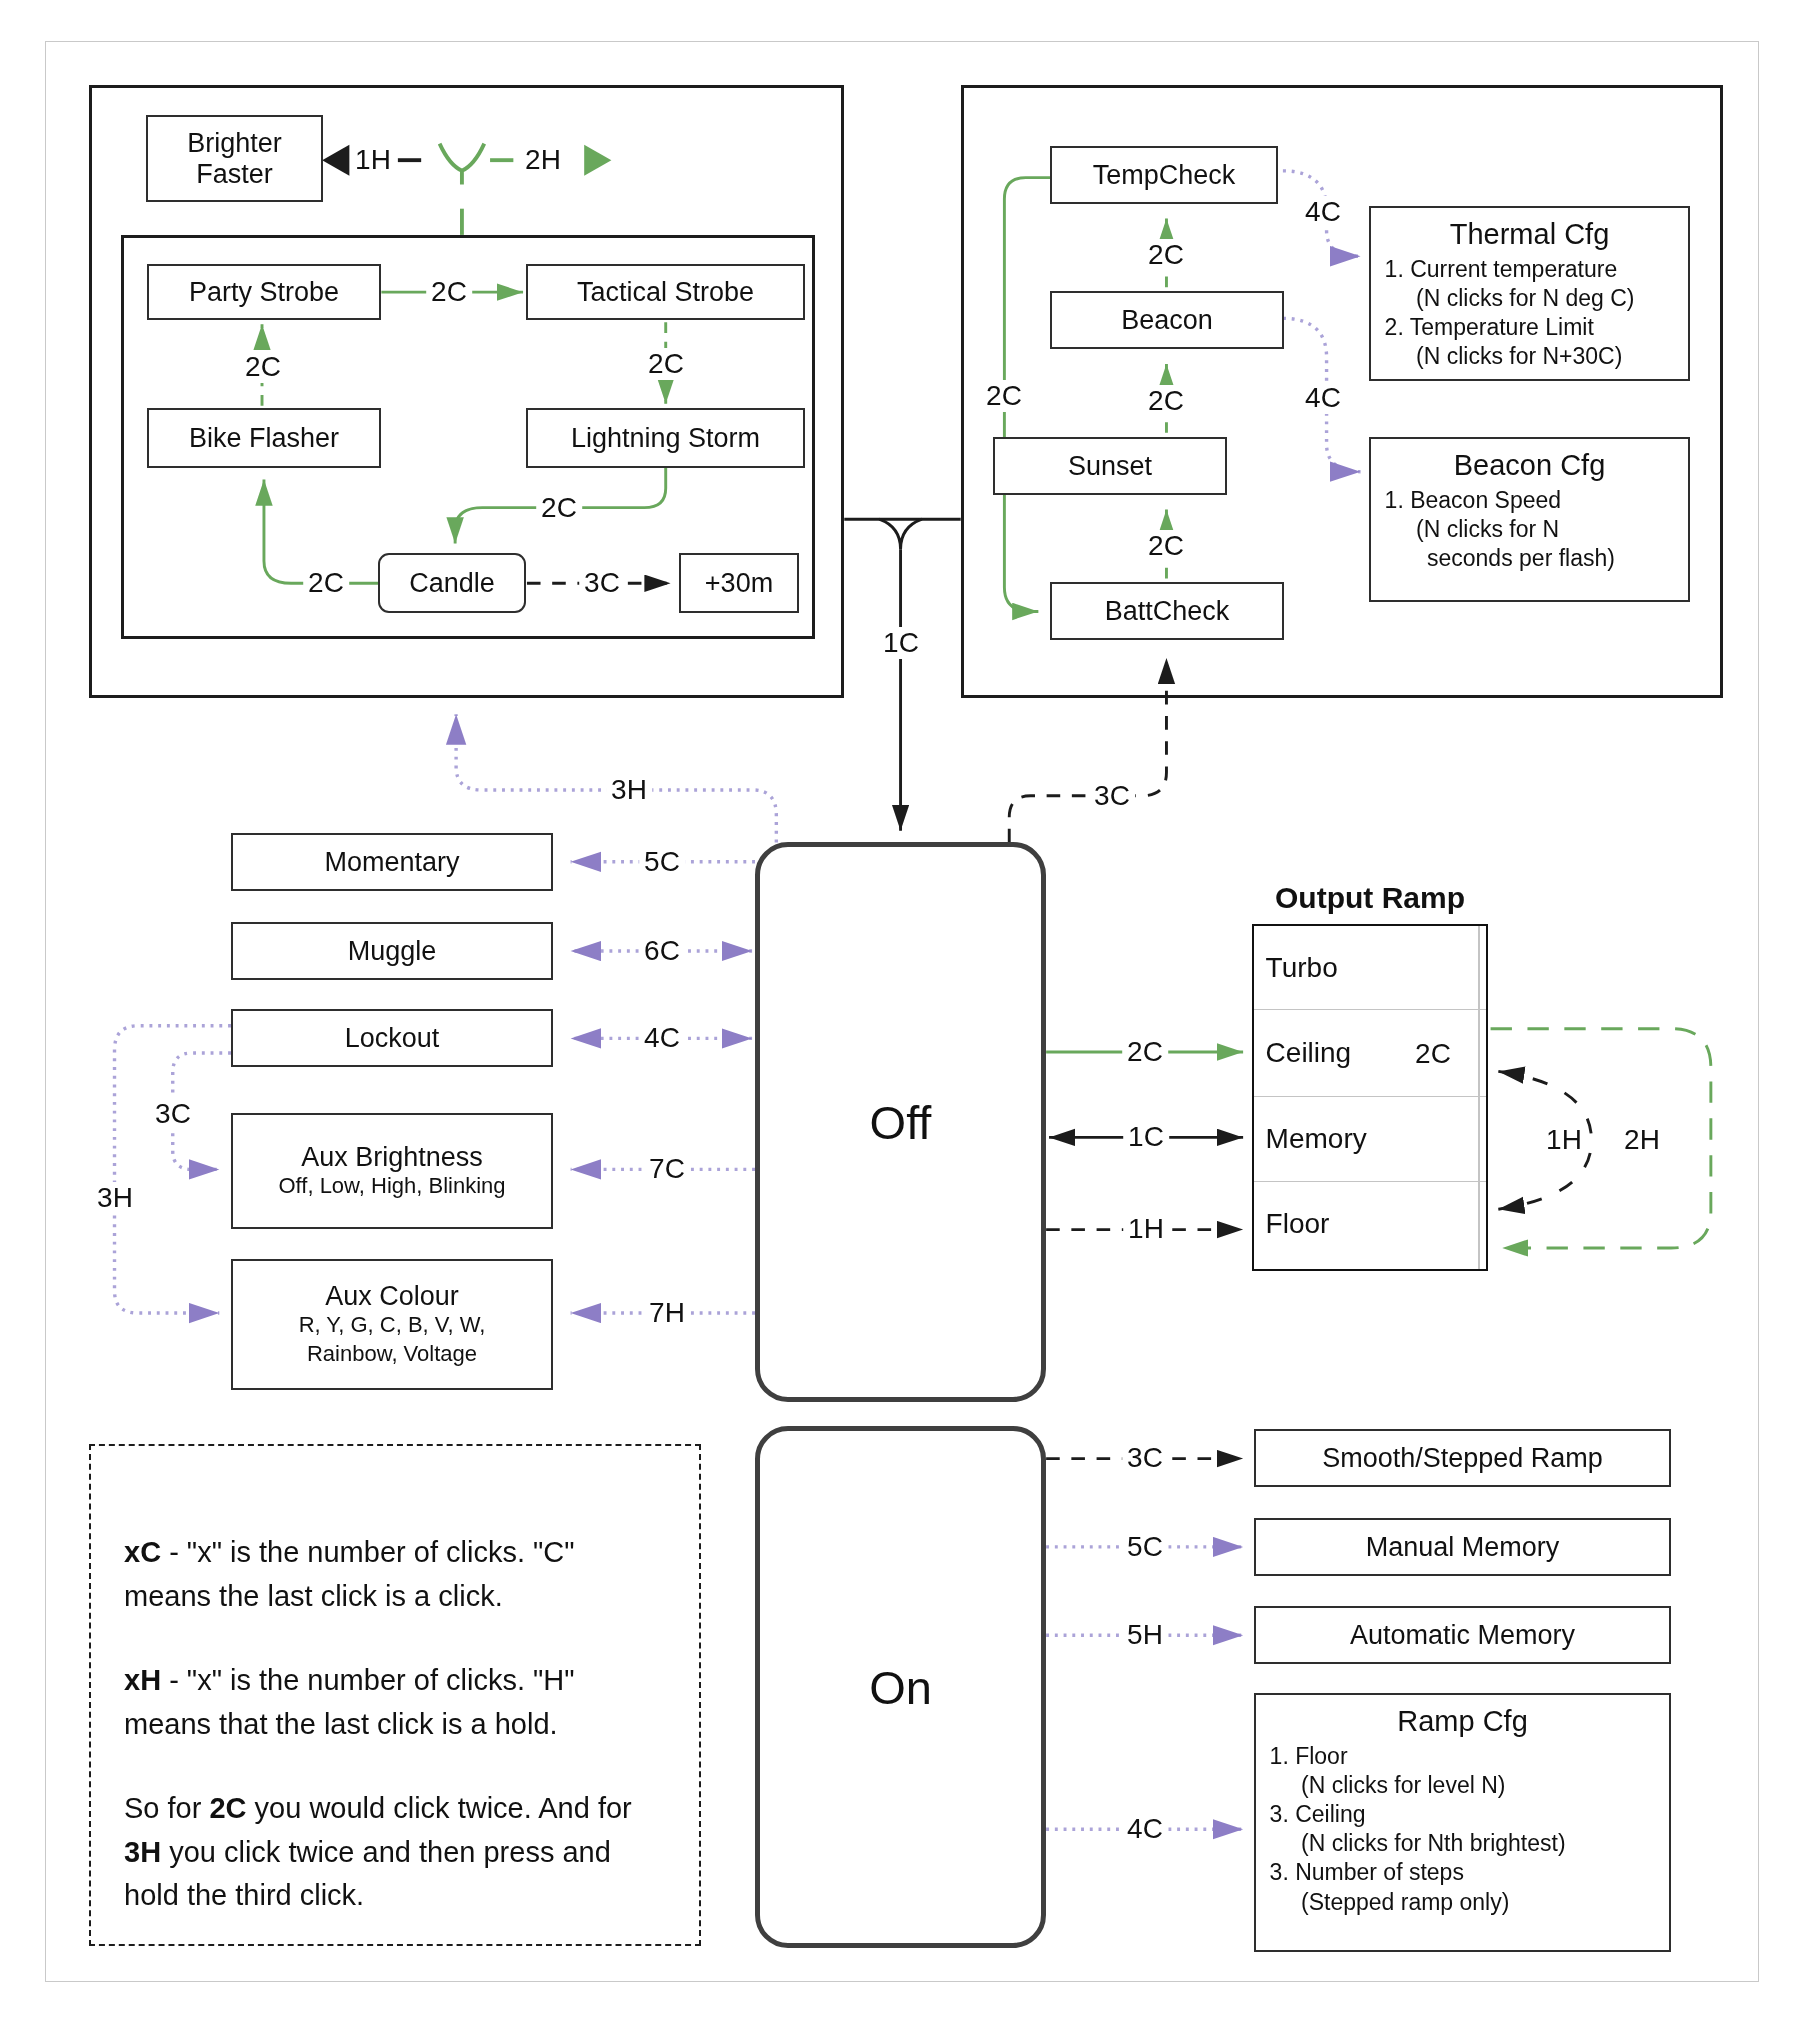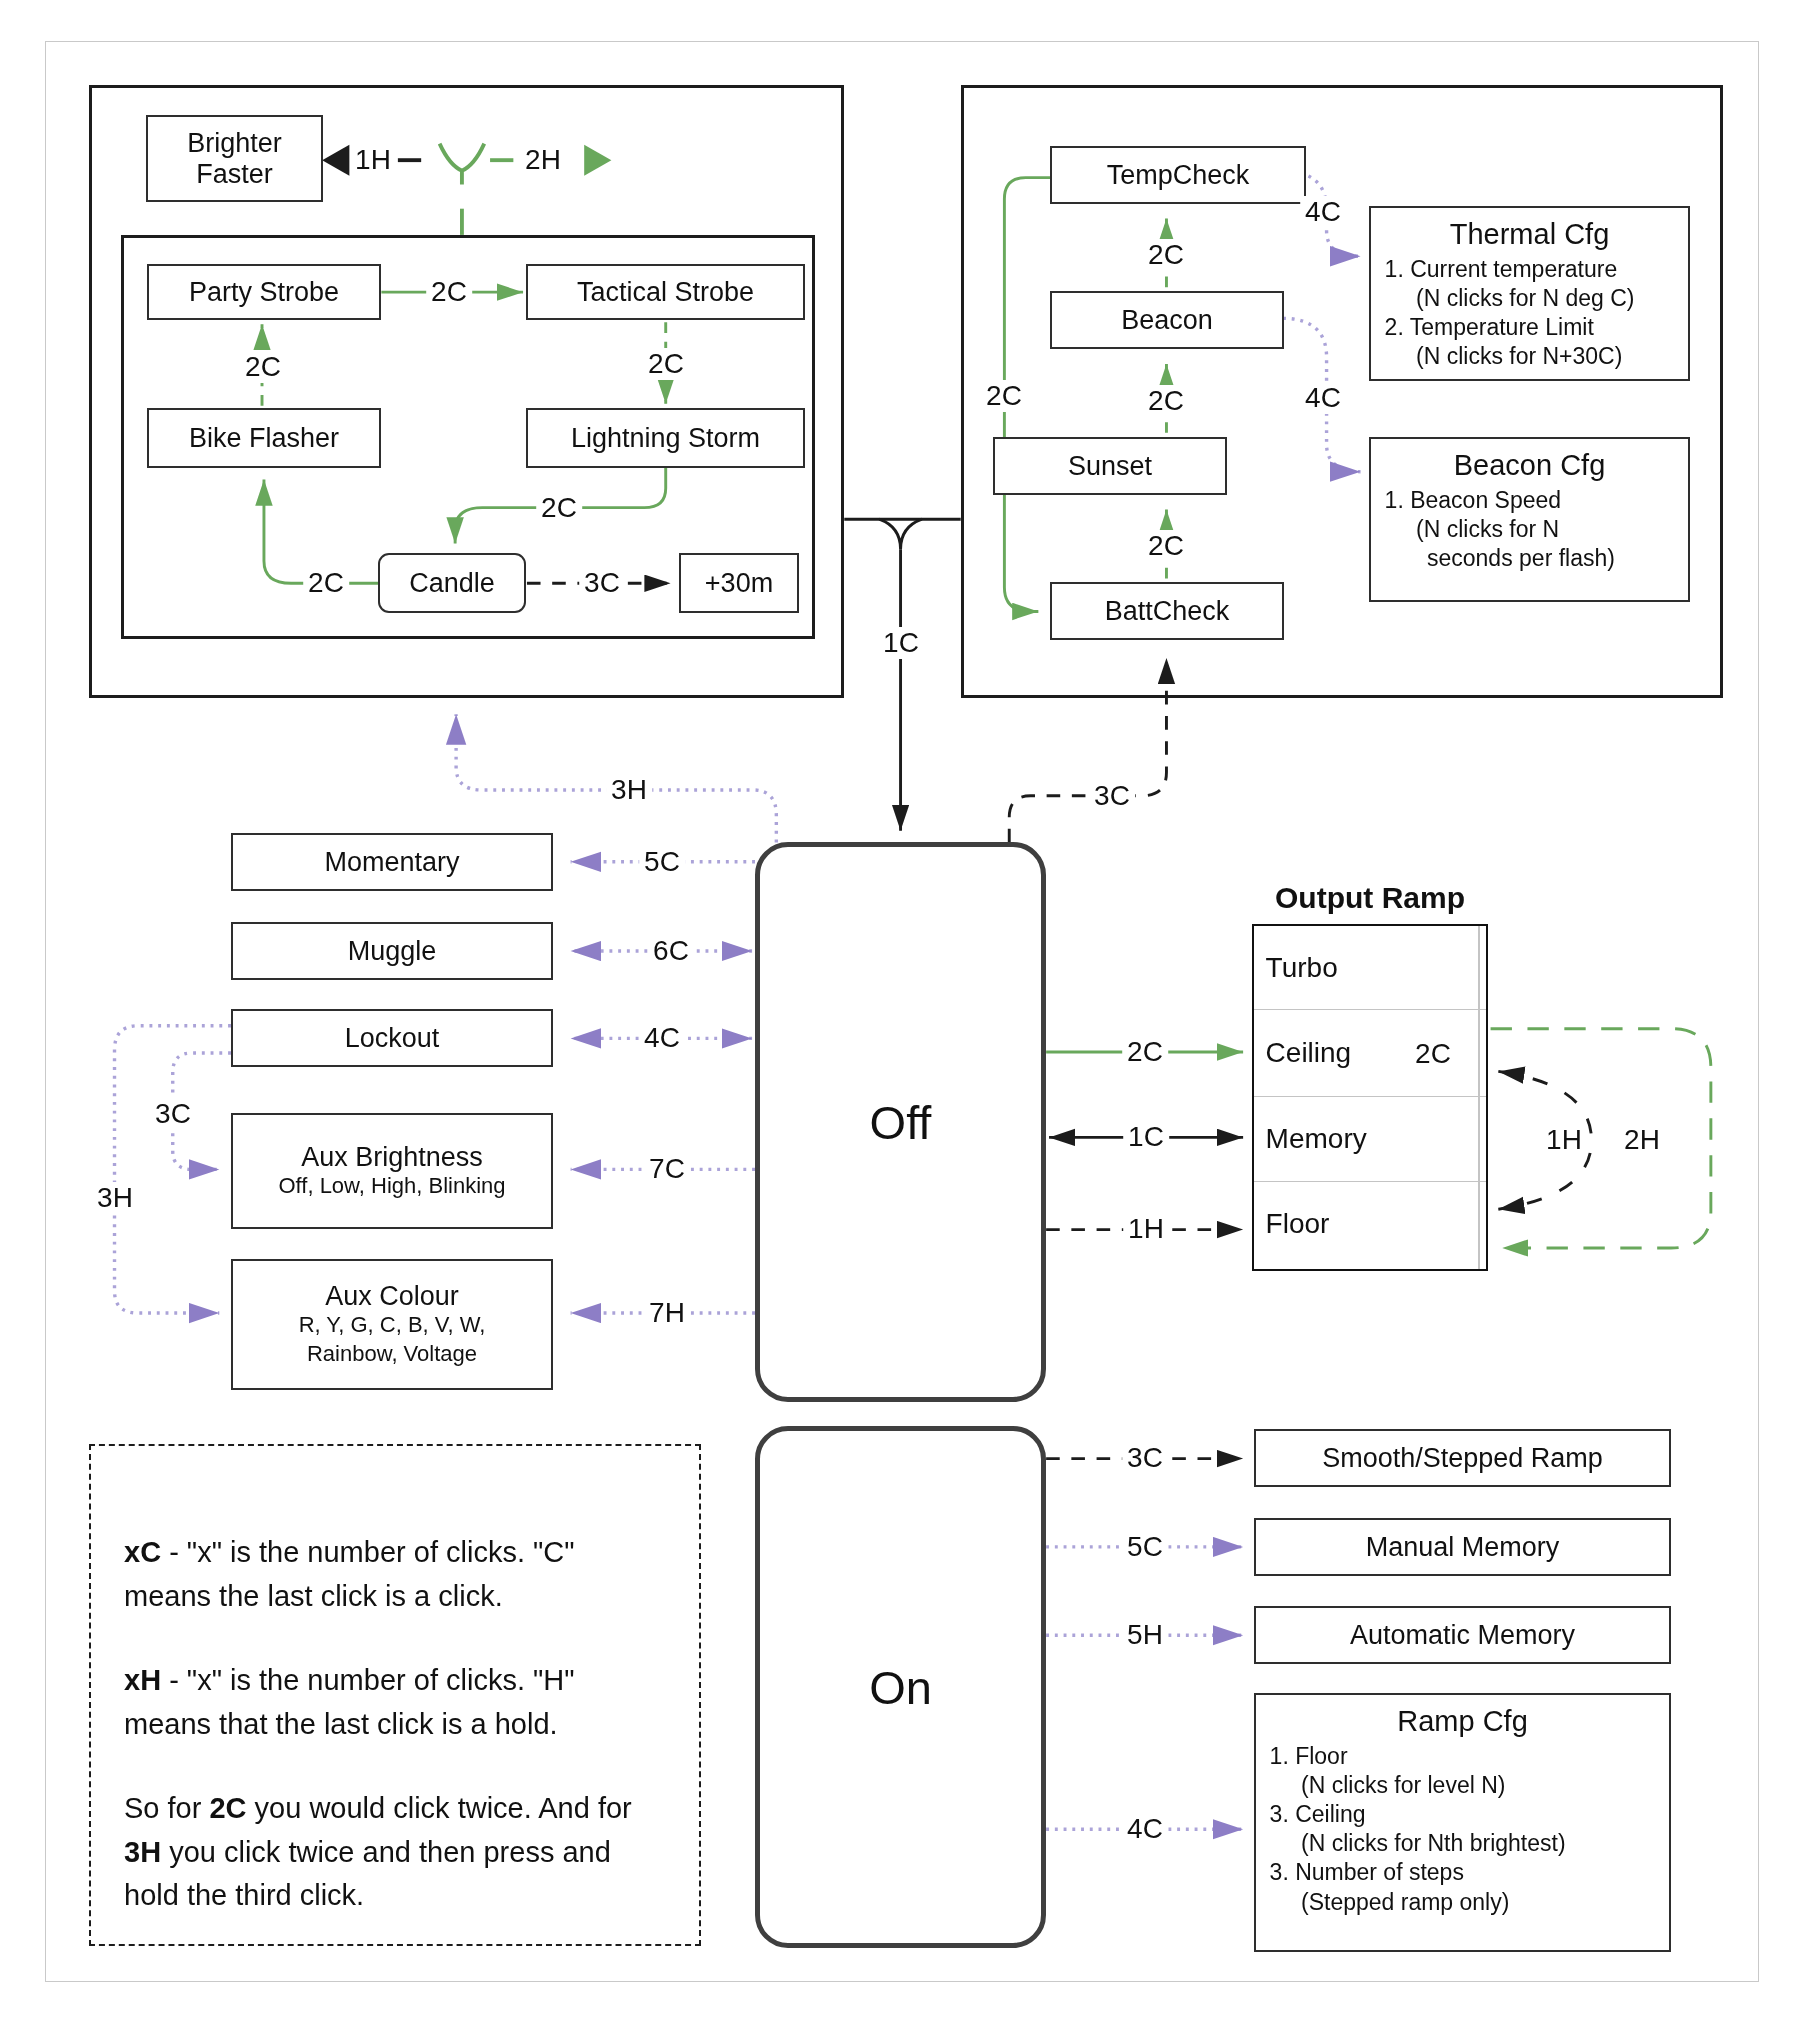--- a/index.html
+++ b/index.html
@@ -135,21 +135,21 @@
       <div>+30m</div>
     </div>
 
   <div class="elabel" style="left:449px;top:292px;">2C</div>
   <div class="elabel" style="left:263px;top:367px;">2C</div>
   <div class="elabel" style="left:666px;top:364px;">2C</div>
   <div class="elabel" style="left:559px;top:508px;">2C</div>
   <div class="elabel" style="left:326px;top:583px;">2C</div>
   <div class="elabel" style="left:602px;top:583px;">3C</div>
 
-  <div class="node" style="left:1050px;top:146px;width:256px;height:58px;">
+  <div class="node" style="left:1050px;top:146px;width:228px;height:58px;">
       <div>TempCheck</div>
     </div>
   <div class="node" style="left:1050px;top:291px;width:234px;height:58px;">
       <div>Beacon</div>
     </div>
   <div class="node" style="left:993px;top:437px;width:234px;height:58px;">
       <div>Sunset</div>
     </div>
   <div class="node" style="left:1050px;top:582px;width:234px;height:58px;">
       <div>BattCheck</div>
@@ -197,21 +197,21 @@
     <div>Aux Brightness</div>
     <div class="sub">Off, Low, High, Blinking</div>
   </div>
   <div class="node" style="left:231px;top:1259px;width:322px;height:131px;">
     <div>Aux Colour</div>
     <div class="sub">R, Y, G, C, B, V, W,</div>
     <div class="sub">Rainbow, Voltage</div>
   </div>
 
   <div class="elabel" style="left:662px;top:862px;">5C</div>
-  <div class="elabel" style="left:662px;top:951px;margin-left:9px;">6C</div>
+  <div class="elabel" style="left:662px;top:951px;">6C</div>
   <div class="elabel" style="left:662px;top:1038px;">4C</div>
   <div class="elabel" style="left:667px;top:1169px;">7C</div>
   <div class="elabel" style="left:667px;top:1313px;">7H</div>
   <div class="elabel" style="left:173px;top:1114px;">3C</div>
   <div class="elabel" style="left:115px;top:1198px;">3H</div>
 
   <div class="ramp-title">Output Ramp</div>
   <div class="ramp">
     <div class="ramp-row r0">
         <span>Turbo</span>

